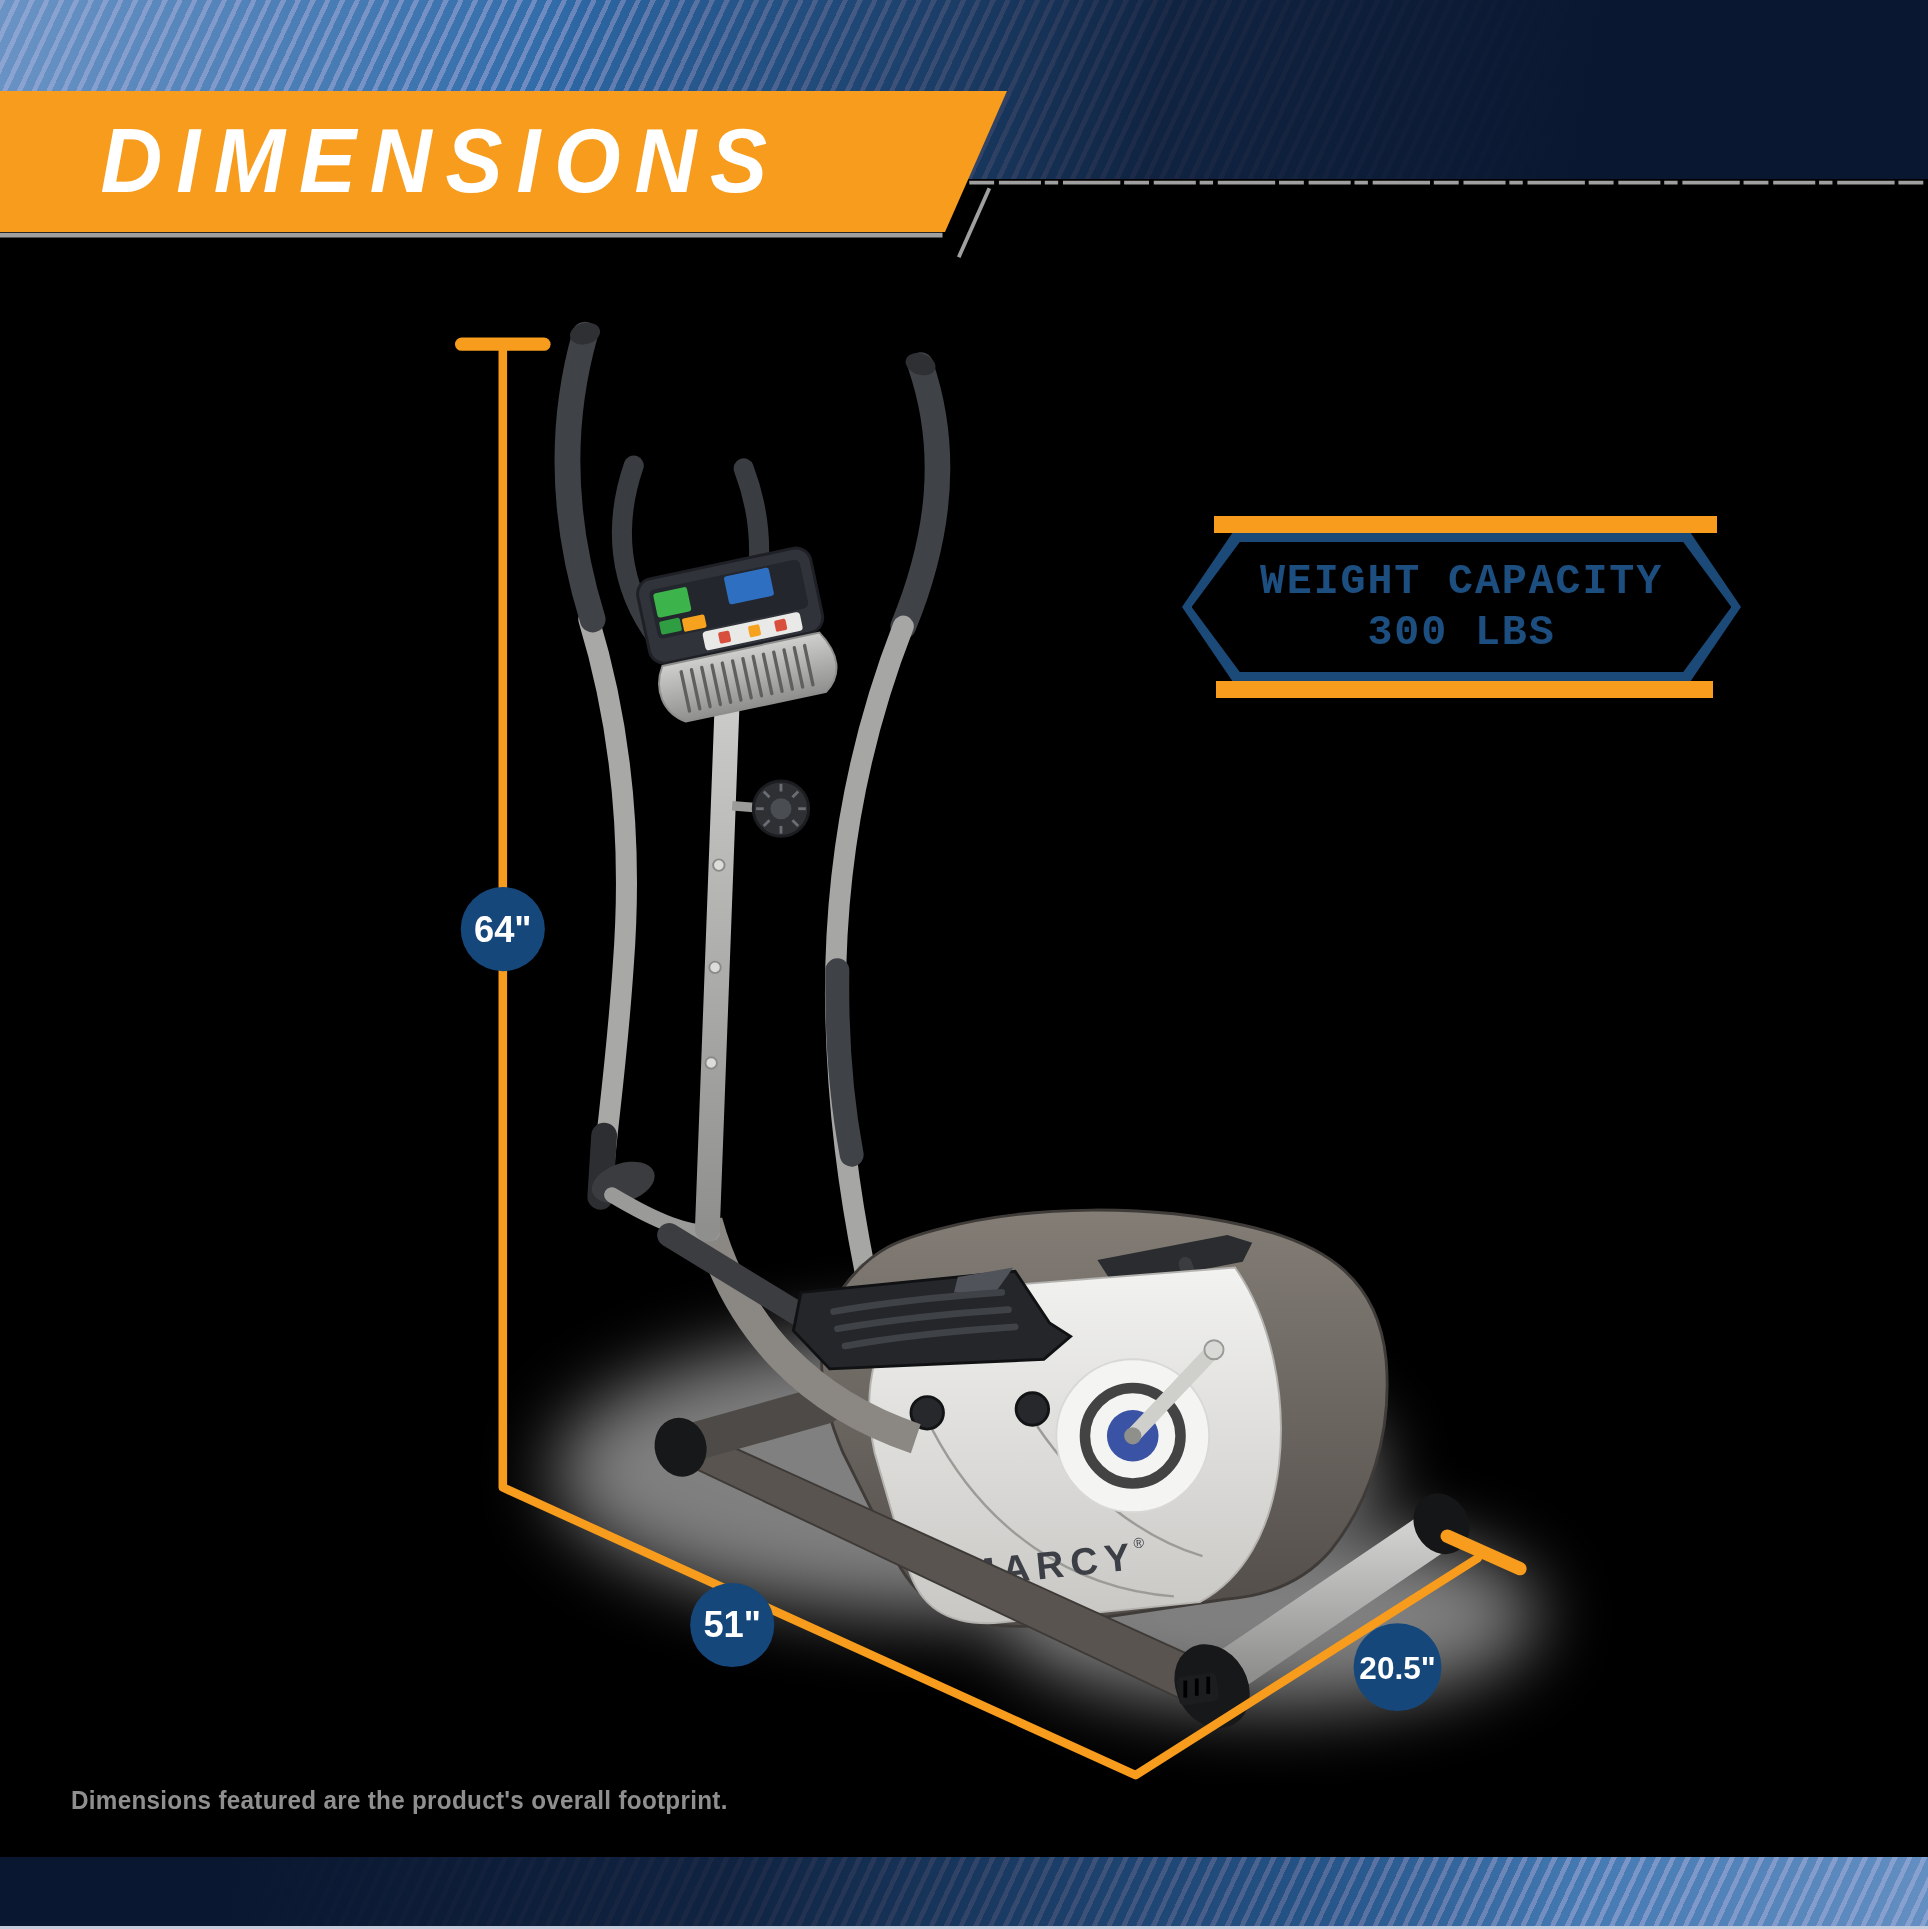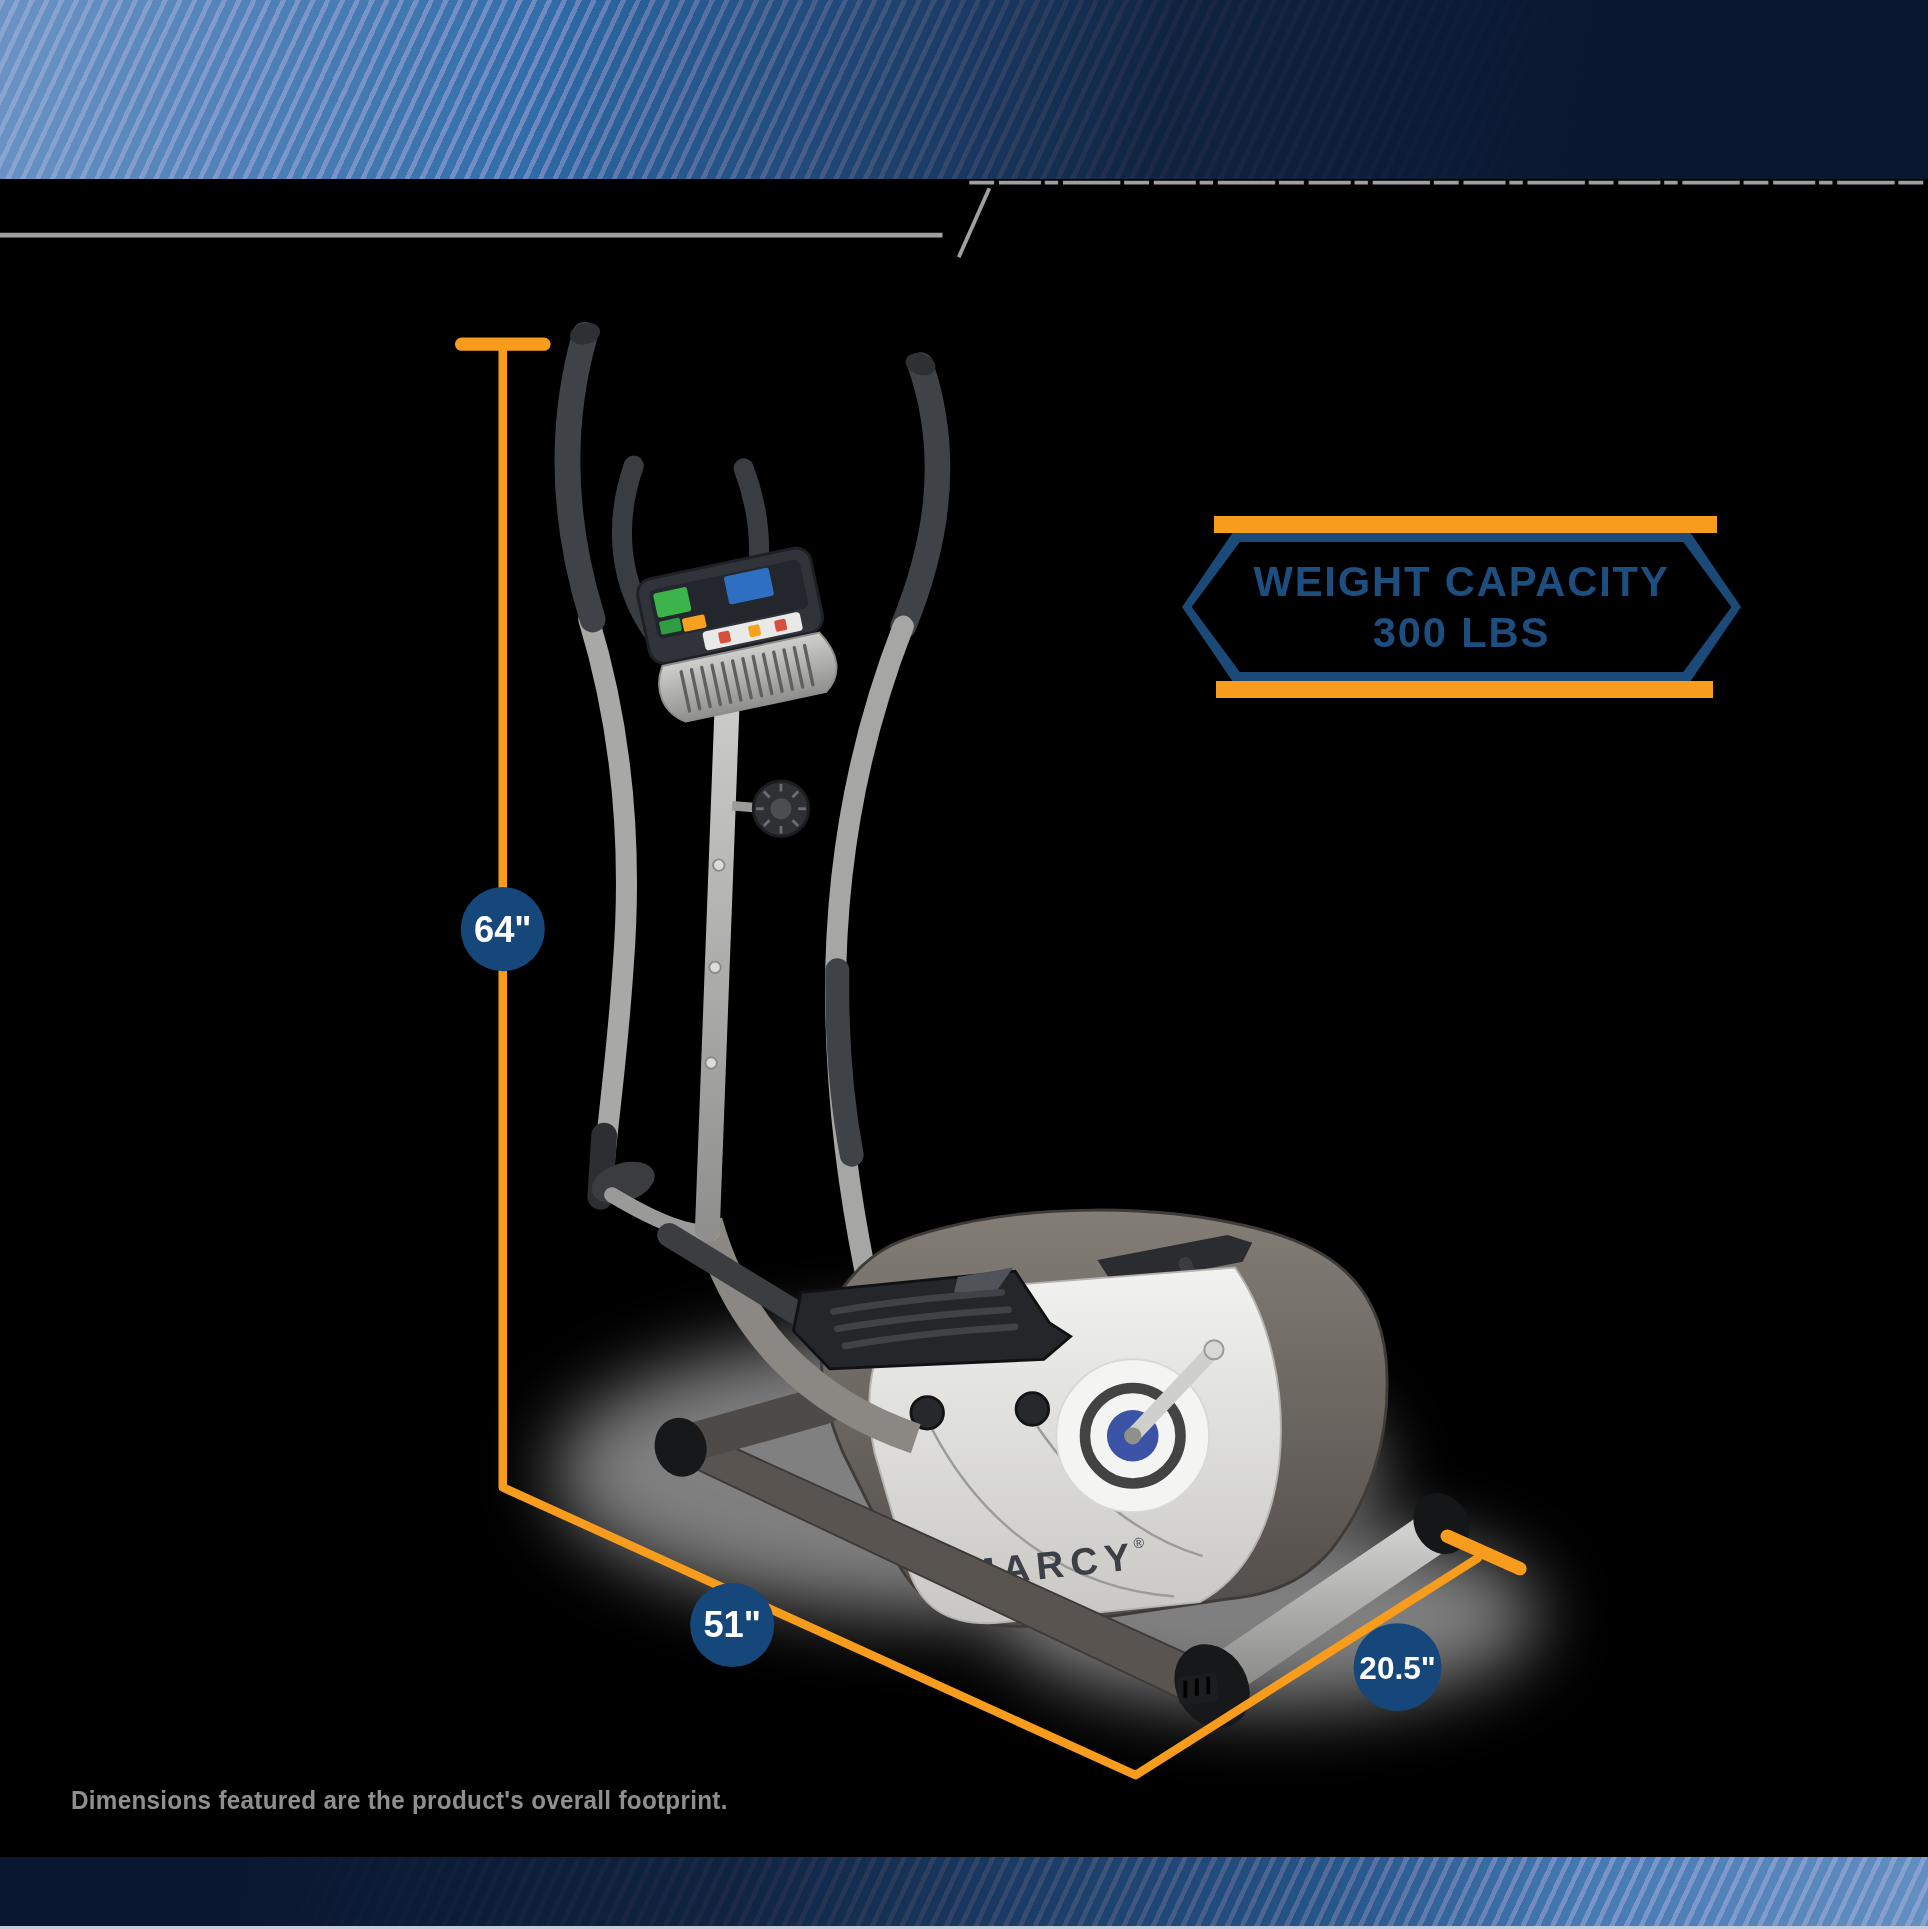--- a/index.html
+++ b/index.html
@@ -31,21 +31,21 @@
     clip-path:polygon(0 0,100% 0,calc(100% - 62px) 100%,0 100%);
     z-index:3;
   }
   .banner h1{
     margin:0;padding:23px 0 0 107px;
     font-style:italic;font-weight:800;font-size:91px;line-height:1.04;
     letter-spacing:.162em;color:#fff;
     transform:scaleX(.94);transform-origin:left center;white-space:nowrap;
   }
   
-  .badge{position:absolute;left:1182px;top:516px;width:559px;height:182px;z-index:3;}
+  .badge{position:absolute;left:1182px;top:516px;width:559px;height:182px;z-index:3;font-family:Liberation Mono, monospace;}
   .badge .bar{position:absolute;height:17px;background:#F79C1C;}
   .badge .bar.top{left:32px;right:24px;top:0;}
   .badge .bar.bottom{left:34px;right:28px;bottom:0;}
   .badge .hex-outer{
     position:absolute;left:0;right:0;top:17px;bottom:17px;background:#1B4A78;
     clip-path:polygon(0% 50%,9% 0%,91% 0%,100% 50%,91% 100%,9% 100%);
   }
   .badge .hex-inner{
     position:absolute;left:9.6px;right:9.6px;top:8.6px;bottom:8.6px;background:#000;
     clip-path:polygon(0% 50%,9% 0%,91% 0%,100% 50%,91% 100%,9% 100%);
@@ -264,20 +264,23 @@
         <circle cx="766" cy="1700" r="44" fill="#16477B"></circle>
         <text x="766" y="1713" font-size="38" fill="#ffffff">51"</text>
       </g>
       <g>
         <circle cx="1462" cy="1744" r="46" fill="#16477B"></circle>
         <text x="1462" y="1756" font-size="33" fill="#ffffff">20.5"</text>
       </g>
     </g>
   </svg>
 
+  <div class="banner">
+    <h1>DIMENSIONS</h1>
+  </div>
 
   <div class="badge">
     <div class="bar top"></div>
     <div class="bar bottom"></div>
     <div class="hex-outer">
       <div class="hex-inner"></div>
     </div>
     <div class="txt">
       <span>WEIGHT CAPACITY</span>
       <span>300 LBS</span>

